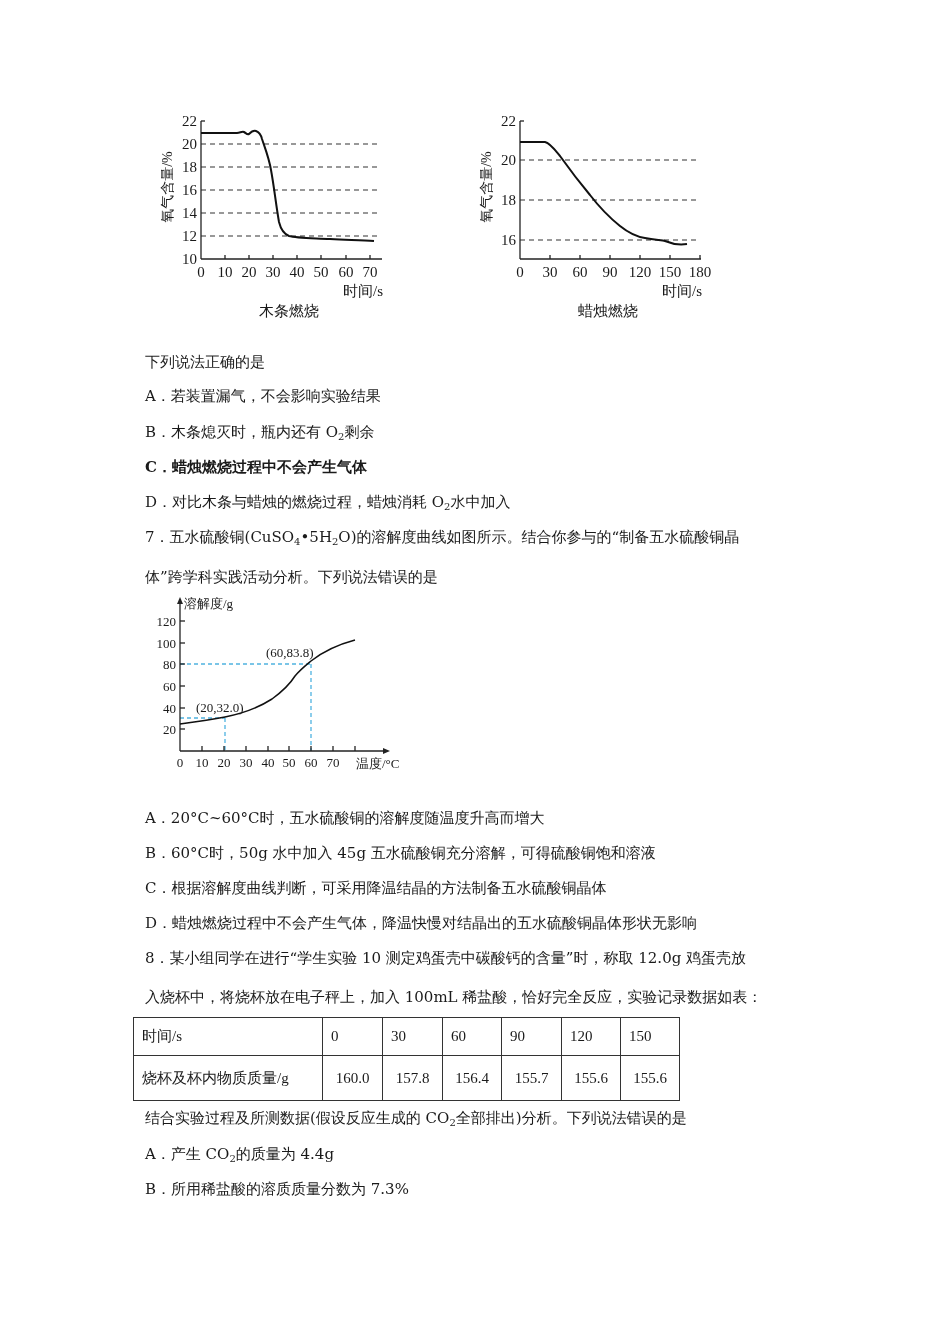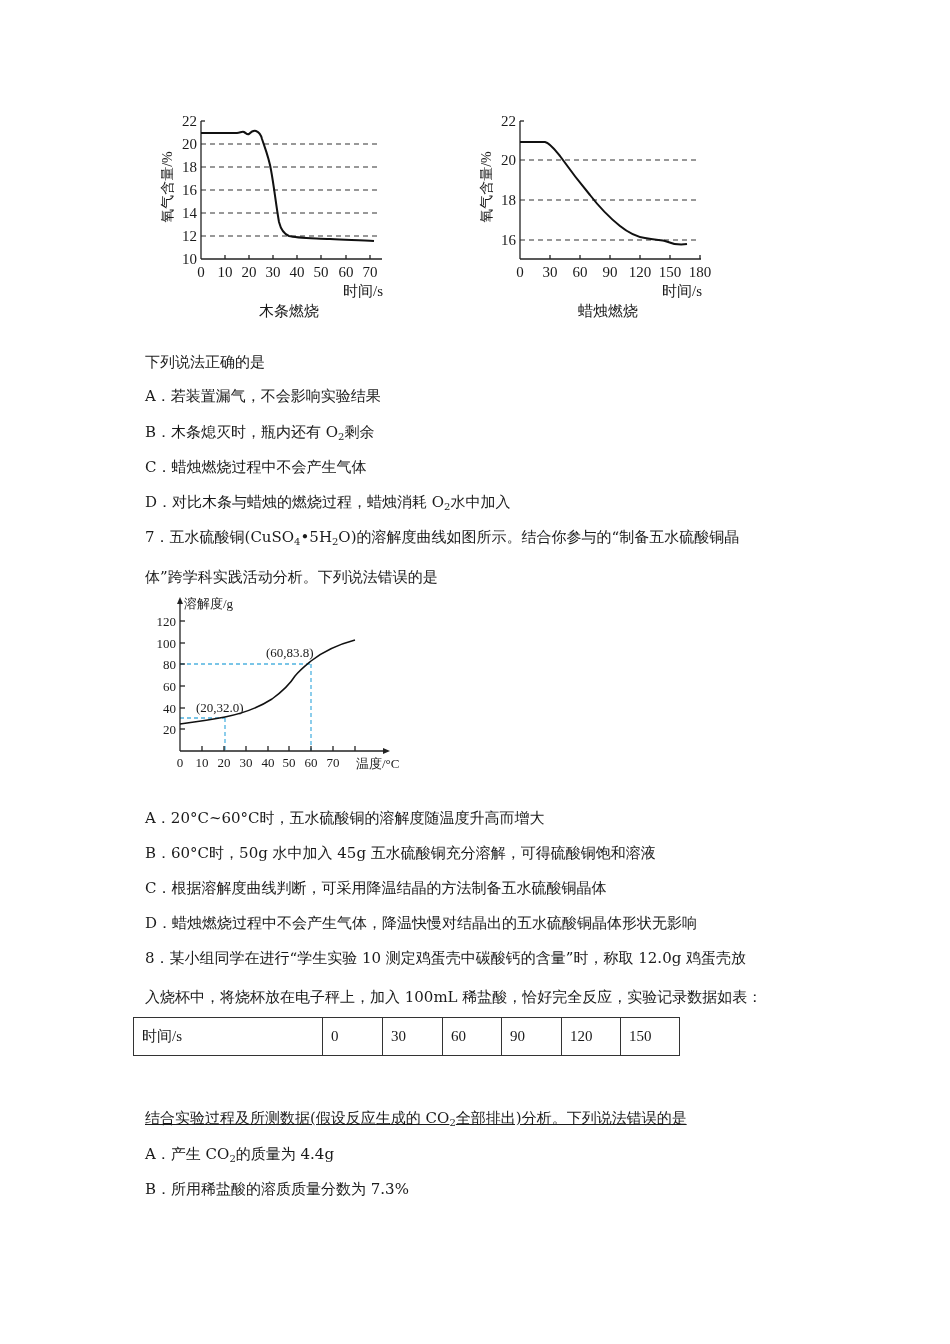--- a/index.html
+++ b/index.html
@@ -97,21 +97,21 @@
     <text x="700" y="277">180</text>
   </g>
   <text x="702" y="296" font-size="15" text-anchor="end">时间/s</text>
   <text x="608" y="316" font-size="15" text-anchor="middle">蜡烛燃烧</text>
   <text font-size="14" text-anchor="middle" transform="translate(491,187) rotate(-90)">氧气含量/%</text>
 </svg>
 
 <div class="line" style="top:352px;">下列说法正确的是</div>
 <div class="line" style="top:386px;"><span>A．</span><span>若装置漏气，不会影响实验结果</span></div>
 <div class="line" style="top:422px;text-align:right;"><span>B．</span><span>木条熄灭时，瓶内还有 O</span><sub>2</sub><span>剩余</span></div>
-<div class="line" style="top:457px;"><span>C．</span><span>蜡烛燃烧过程中不会产生气体</span></div>
+<div class="line" style="top:457px;font-weight:bold;"><span>C．</span><span>蜡烛燃烧过程中不会产生气体</span></div>
 <div class="line" style="top:492px;"><span>D．</span><span>对比木条与蜡烛的燃烧过程，蜡烛消耗 O</span><sub>2</sub><span>水中加入</span></div>
 
 <div class="line" style="top:527px;text-align:center;"><span>7．五水硫酸铜(CuSO</span><sub>4</sub><span>•5H</span><sub>2</sub><span>O)的溶解度曲线如图所示。结合你参与的“制备五水硫酸铜晶</span></div>
 <div class="line" style="top:567px;">体”跨学科实践活动分析。下列说法错误的是</div>
 
 <svg class="abs" style="left:140px;top:590px;" width="270" height="190" viewBox="140 590 270 190">
   <g stroke="#4fb3e0" stroke-width="1.3" stroke-dasharray="4,3" fill="none">
     <line x1="180" y1="664" x2="311" y2="664"></line>
     <line x1="311" y1="664" x2="311" y2="751"></line>
     <line x1="180" y1="718" x2="225" y2="718"></line>
@@ -174,18 +174,27 @@
   <tbody>
       <tr>
     <td style="width:172px">时间/s</td>
     <td style="width:43px">0</td>
     <td style="width:43px">30</td>
     <td style="width:42px">60</td>
     <td style="width:43px">90</td>
     <td style="width:42px">120</td>
     <td style="width:42px">150</td>
   </tr>
+  <tr>
+    <td>烧杯及杯内物质质量/g</td>
+    <td>160.0</td>
+    <td>157.8</td>
+    <td>156.4</td>
+    <td>155.7</td>
+    <td>155.6</td>
+    <td>155.6</td>
+  </tr>
 </tbody>
   </table>
 
-<div class="line" style="top:1108px;text-decoration:underline;"><span>结合实验过程及所测数据(假设反应生成的 CO</span><sub>2</sub><span>全部排出)分析。下列说法错误的是</span></div>
+<div class="line" style="top:1108px;"><span>结合实验过程及所测数据(假设反应生成的 CO</span><sub>2</sub><span>全部排出)分析。下列说法错误的是</span></div>
 <div class="line" style="top:1144px;"><span>A．</span><span>产生 CO</span><sub>2</sub><span>的质量为 4.4g</span></div>
 <div class="line" style="top:1179px;"><span>B．</span><span>所用稀盐酸的溶质质量分数为 7.3%</span></div>
 
 </body></html>

